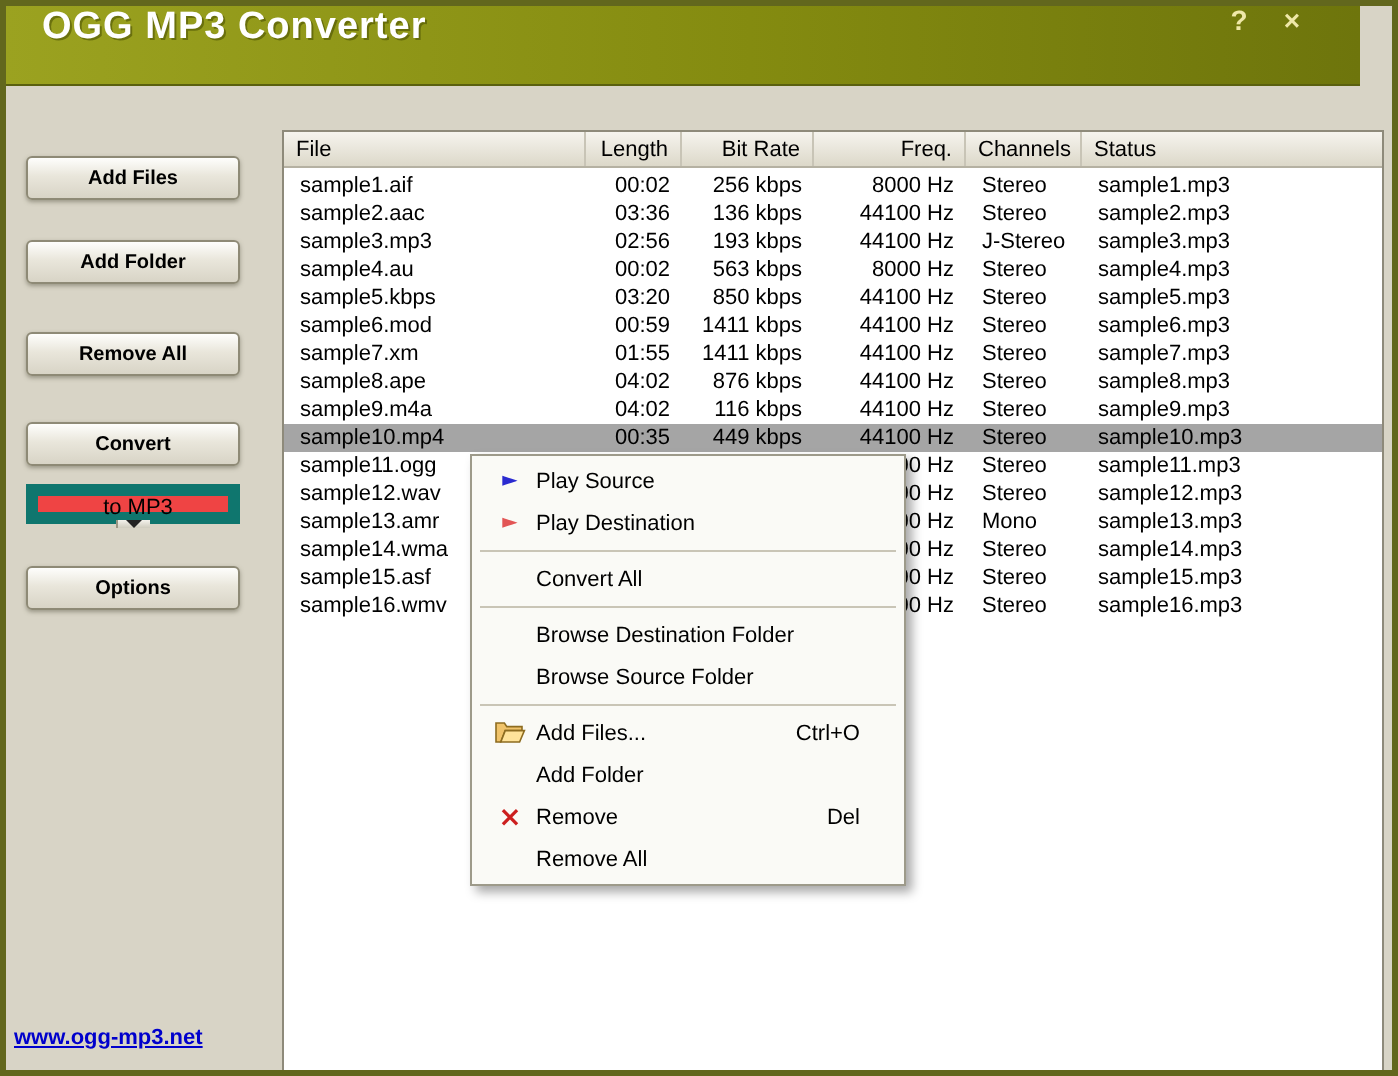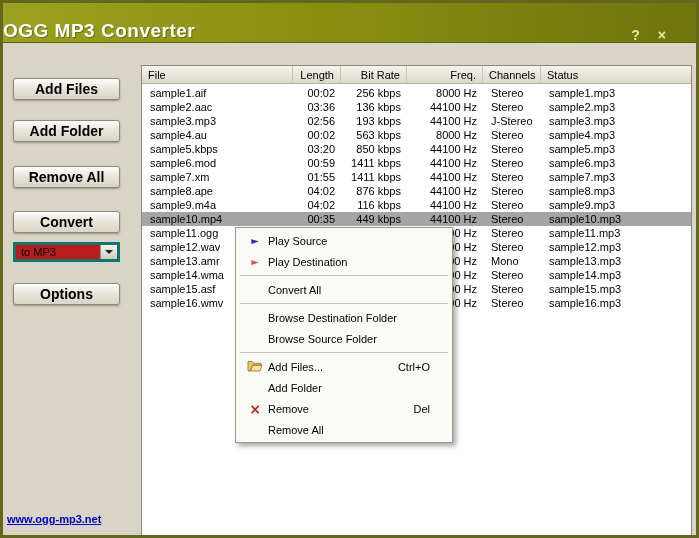--- a/index.html
+++ b/index.html
@@ -3,42 +3,42 @@
 <meta charset="utf-8">
 <style>
   html,body{margin:0;padding:0;background:#444;}
   .window{
     position:relative;width:699px;height:538px;box-sizing:border-box;
     border:3px solid #62671d;background:#d8d4c6;overflow:hidden;
     font-family:"Liberation Sans",sans-serif;font-size:11px;color:#000;
   }
   
   .titlebar{
-    position:absolute;left:0;top:0;right:0;height:40px;
+    position:absolute;left:0;top:0;right:16px;height:40px;
     background:linear-gradient(to right,#9ba220 0%,#848b10 55%,#6e750c 100%);
     border-bottom:1px solid #5a600f;
-    display:flex;align-items:flex-end;box-sizing:border-box;
+    display:flex;align-items:flex-start;padding-left:18px;box-sizing:border-box;
   }
   .title{font-size:19px;font-weight:bold;color:#ffffff;letter-spacing:.5px;
     text-shadow:1px 1px 0 rgba(70,75,0,.55);}
   .tb-buttons{margin-left:auto;margin-right:30px;display:flex;gap:18px;align-items:center;}
   .tb-btn{color:#efe8a8;font-weight:bold;font-size:14px;line-height:1;cursor:default;}
   
   .sbtn{
     position:absolute;left:10px;width:107px;height:22px;
     border:1px solid #8e8a76;border-radius:3px;
     background:linear-gradient(#fefefc,#e9e6db 45%,#d8d4c6);
-    font-family:inherit;font-size:14px;font-weight:bold;color:#000;
+    font-family:inherit;font-size:10px;font-weight:bold;color:#000;
     box-shadow:0 1px 2px rgba(90,88,70,.5);cursor:default;padding:0;
   }
   .btn-add-files{top:75px}.btn-add-folder{top:117px}.btn-remove-all{top:163px}
   .btn-convert{top:208px}.btn-options{top:280px}
   .combo{
     position:absolute;left:10px;top:239px;width:107px;height:20px;box-sizing:border-box;
-    background:#b91c1c;border:3px solid #0f766e;display:flex;align-items:center;
+    background:#ef4444;border:6px solid #0f766e;display:flex;align-items:center;flex-direction:column;
   }
   .combo-value{flex:1;padding-left:5px;}
   .combo-button{width:17px;height:100%;box-sizing:border-box;border-left:1px solid #9a9684;
     background:linear-gradient(#f4f2ec,#cfccbe);display:flex;align-items:center;justify-content:center;}
   .combo-arrow{width:0;height:0;border-left:4px solid transparent;border-right:4px solid transparent;border-top:4px solid #222;}
   .site-link{position:absolute;left:4px;top:510px;color:#0000cc;font-weight:bold;text-decoration:underline;cursor:pointer;}
   
   .list-panel{
     position:absolute;left:138px;top:62px;width:551px;height:528px;box-sizing:border-box;
     background:#ffffff;border:1px solid #8e8a7a;

